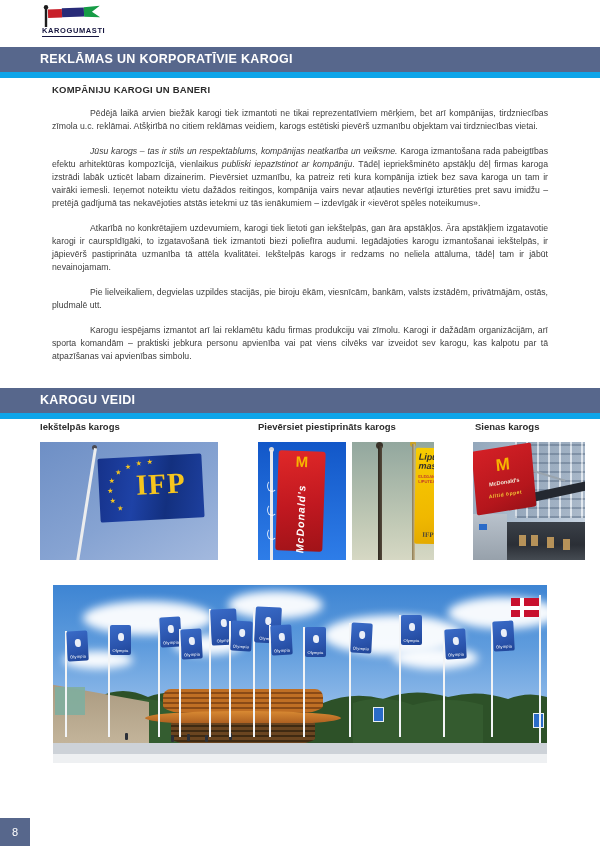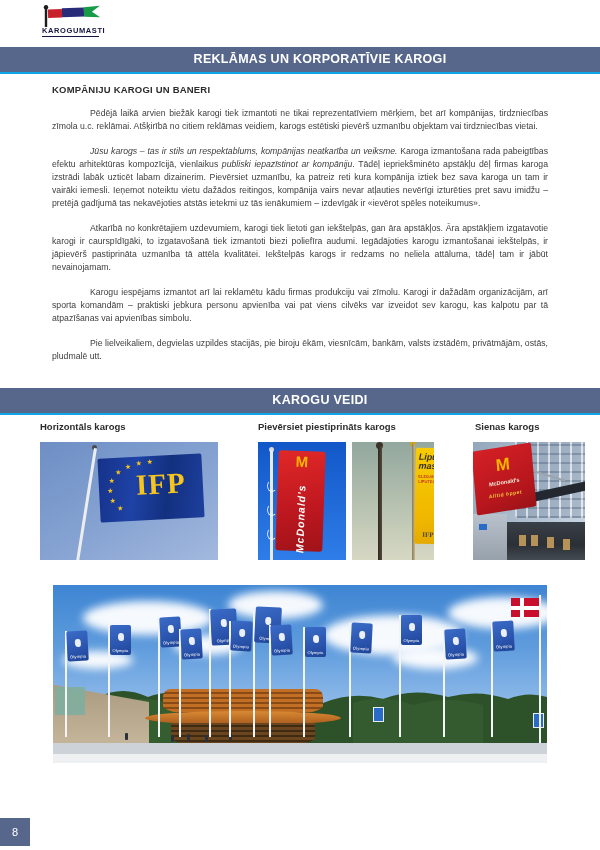--- a/index.html
+++ b/index.html
@@ -6,21 +6,21 @@
   .page{position:relative;width:600px;height:850px;background:#ffffff;overflow:hidden;
         font-family:"Liberation Sans",sans-serif;color:#3d3d3d;}
 
   
   .logo{position:absolute;left:40px;top:4px;width:64px;}
   .logo svg{display:block;}
   .logo-text{font-size:7.5px;font-weight:bold;letter-spacing:.6px;color:#15153f;
              border-bottom:1.5px solid #15153f;padding-bottom:1px;width:57px;margin-left:2px;margin-top:-2px;}
 
   
-  .bar{position:absolute;left:0;width:600px;height:25px;background:#57678c;border-bottom:2px solid #0ea5e9;text-align:center;}
+  .bar{position:absolute;left:0;width:600px;height:25px;background:#57678c;border-bottom:6px solid #0ea5e9;}
   .bar span{display:block;padding-left:40px;line-height:25px;color:#ffffff;font-weight:bold;
             font-size:12.5px;letter-spacing:.3px;}
   .bar1{top:47px;}
   .bar2{top:388px;}
 
   
   .content{position:absolute;left:40px;top:84px;width:520px;}
   .content h3{margin:0 0 9px 12px;font-size:9.5px;font-weight:bold;color:#2c2c2c;letter-spacing:.2px;}
   .content h3.mt{margin-top:13px;margin-bottom:3px;}
   .content p{margin:12px;font-size:8.7px;line-height:13px;text-align:justify;text-indent:38px;color:#3d3d3d;}
@@ -153,29 +153,29 @@
 
   <div class="bar bar1">
     <span>REKLĀMAS UN KORPORATĪVIE KAROGI</span>
   </div>
 
   <div class="content">
     <h3>KOMPĀNIJU KAROGI UN BANERI</h3>
     <p>Pēdējā laikā arvien biežāk karogi tiek izmantoti ne tikai reprezentatīviem mērķiem, bet arī kompānijas, tirdzniecības zīmola u.c. reklāmai. Atšķirībā no citiem reklāmas veidiem, karogs estētiski pievērš uzmanību objektam vai tirdzniecības vietai.</p>
     <p><em>Jūsu karogs – tas ir stils un respektablums, kompānijas neatkarība un veiksme.</em><span> Karoga izmantošana rada pabeigtības efektu arhitektūras kompozīcijā, vienlaikus </span><em>publiski iepazīstinot ar kompāniju</em><span>. Tādēļ iepriekšminēto apstākļu dēļ firmas karoga izstrādi labāk uzticēt labam dizainerim. Pievērsiet uzmanību, ka patreiz reti kura kompānija iztiek bez sava karoga un tam ir vairāki iemesli. Ieņemot noteiktu vietu dažādos reitingos, kompānija vairs nevar atļauties nevērīgi izturēties pret savu imidžu – pretējā gadījumā tas nekavējoties atstās ietekmi uz tās ienākumiem – izdevīgāk ir «ievērot spēles noteikumus».</span></p>
     <p>Atkarībā no konkrētajiem uzdevumiem, karogi tiek lietoti gan iekštelpās, gan āra apstākļos. Āra apstākļiem izgatavotie karogi ir caurspīdīgāki, to izgatavošanā tiek izmantoti biezi poliefīra audumi. Iegādājoties karogu izmantošanai iekštelpās, ir jāpievērš pastiprināta uzmanība tā attēla kvalitātei. Iekštelpās karogs ir redzams no neliela attāluma, tādēļ tam ir jābūt nevainojamam.</p>
+    <p>Pie lielveikaliem, degvielas uzpildes stacijās, pie biroju ēkām, viesnīcām, bankām, valsts izstādēm, privātmājām, ostās, pludmalē utt.</p>
     <p>Karogu iespējams izmantot arī lai reklamētu kādu firmas produkciju vai zīmolu. Karogi ir dažādām organizācijām, arī sporta komandām – praktiski jebkura personu apvienība vai pat viens cilvēks var izveidot sev karogu, kas kalpotu par tā atpazīšanas vai apvienības simbolu.</p>
-    <p>Pie lielveikaliem, degvielas uzpildes stacijās, pie biroju ēkām, viesnīcām, bankām, valsts izstādēm, privātmājām, ostās, pludmalē utt.</p>
   </div>
 
   <div class="bar bar2">
     <span>KAROGU VEIDI</span>
   </div>
 
-  <span class="caption cap1">Horizontāls karogs</span>
+  <span class="caption cap1">Iekštelpās karogs</span>
   <span class="caption cap2">Pievērsiet piestiprināts karogs</span>
   <span class="caption cap3">Sienas karogs</span>
 
   <div class="imgbox img1">
     <div class="ifp-ball"></div>
     <div class="pole-ifp"></div>
     <div class="ifp-flag">
       <span class="star" style="left:38px;top:3px;">★</span>
       <span class="star" style="left:27px;top:6px;">★</span>
       <span class="star" style="left:17px;top:11px;">★</span>

